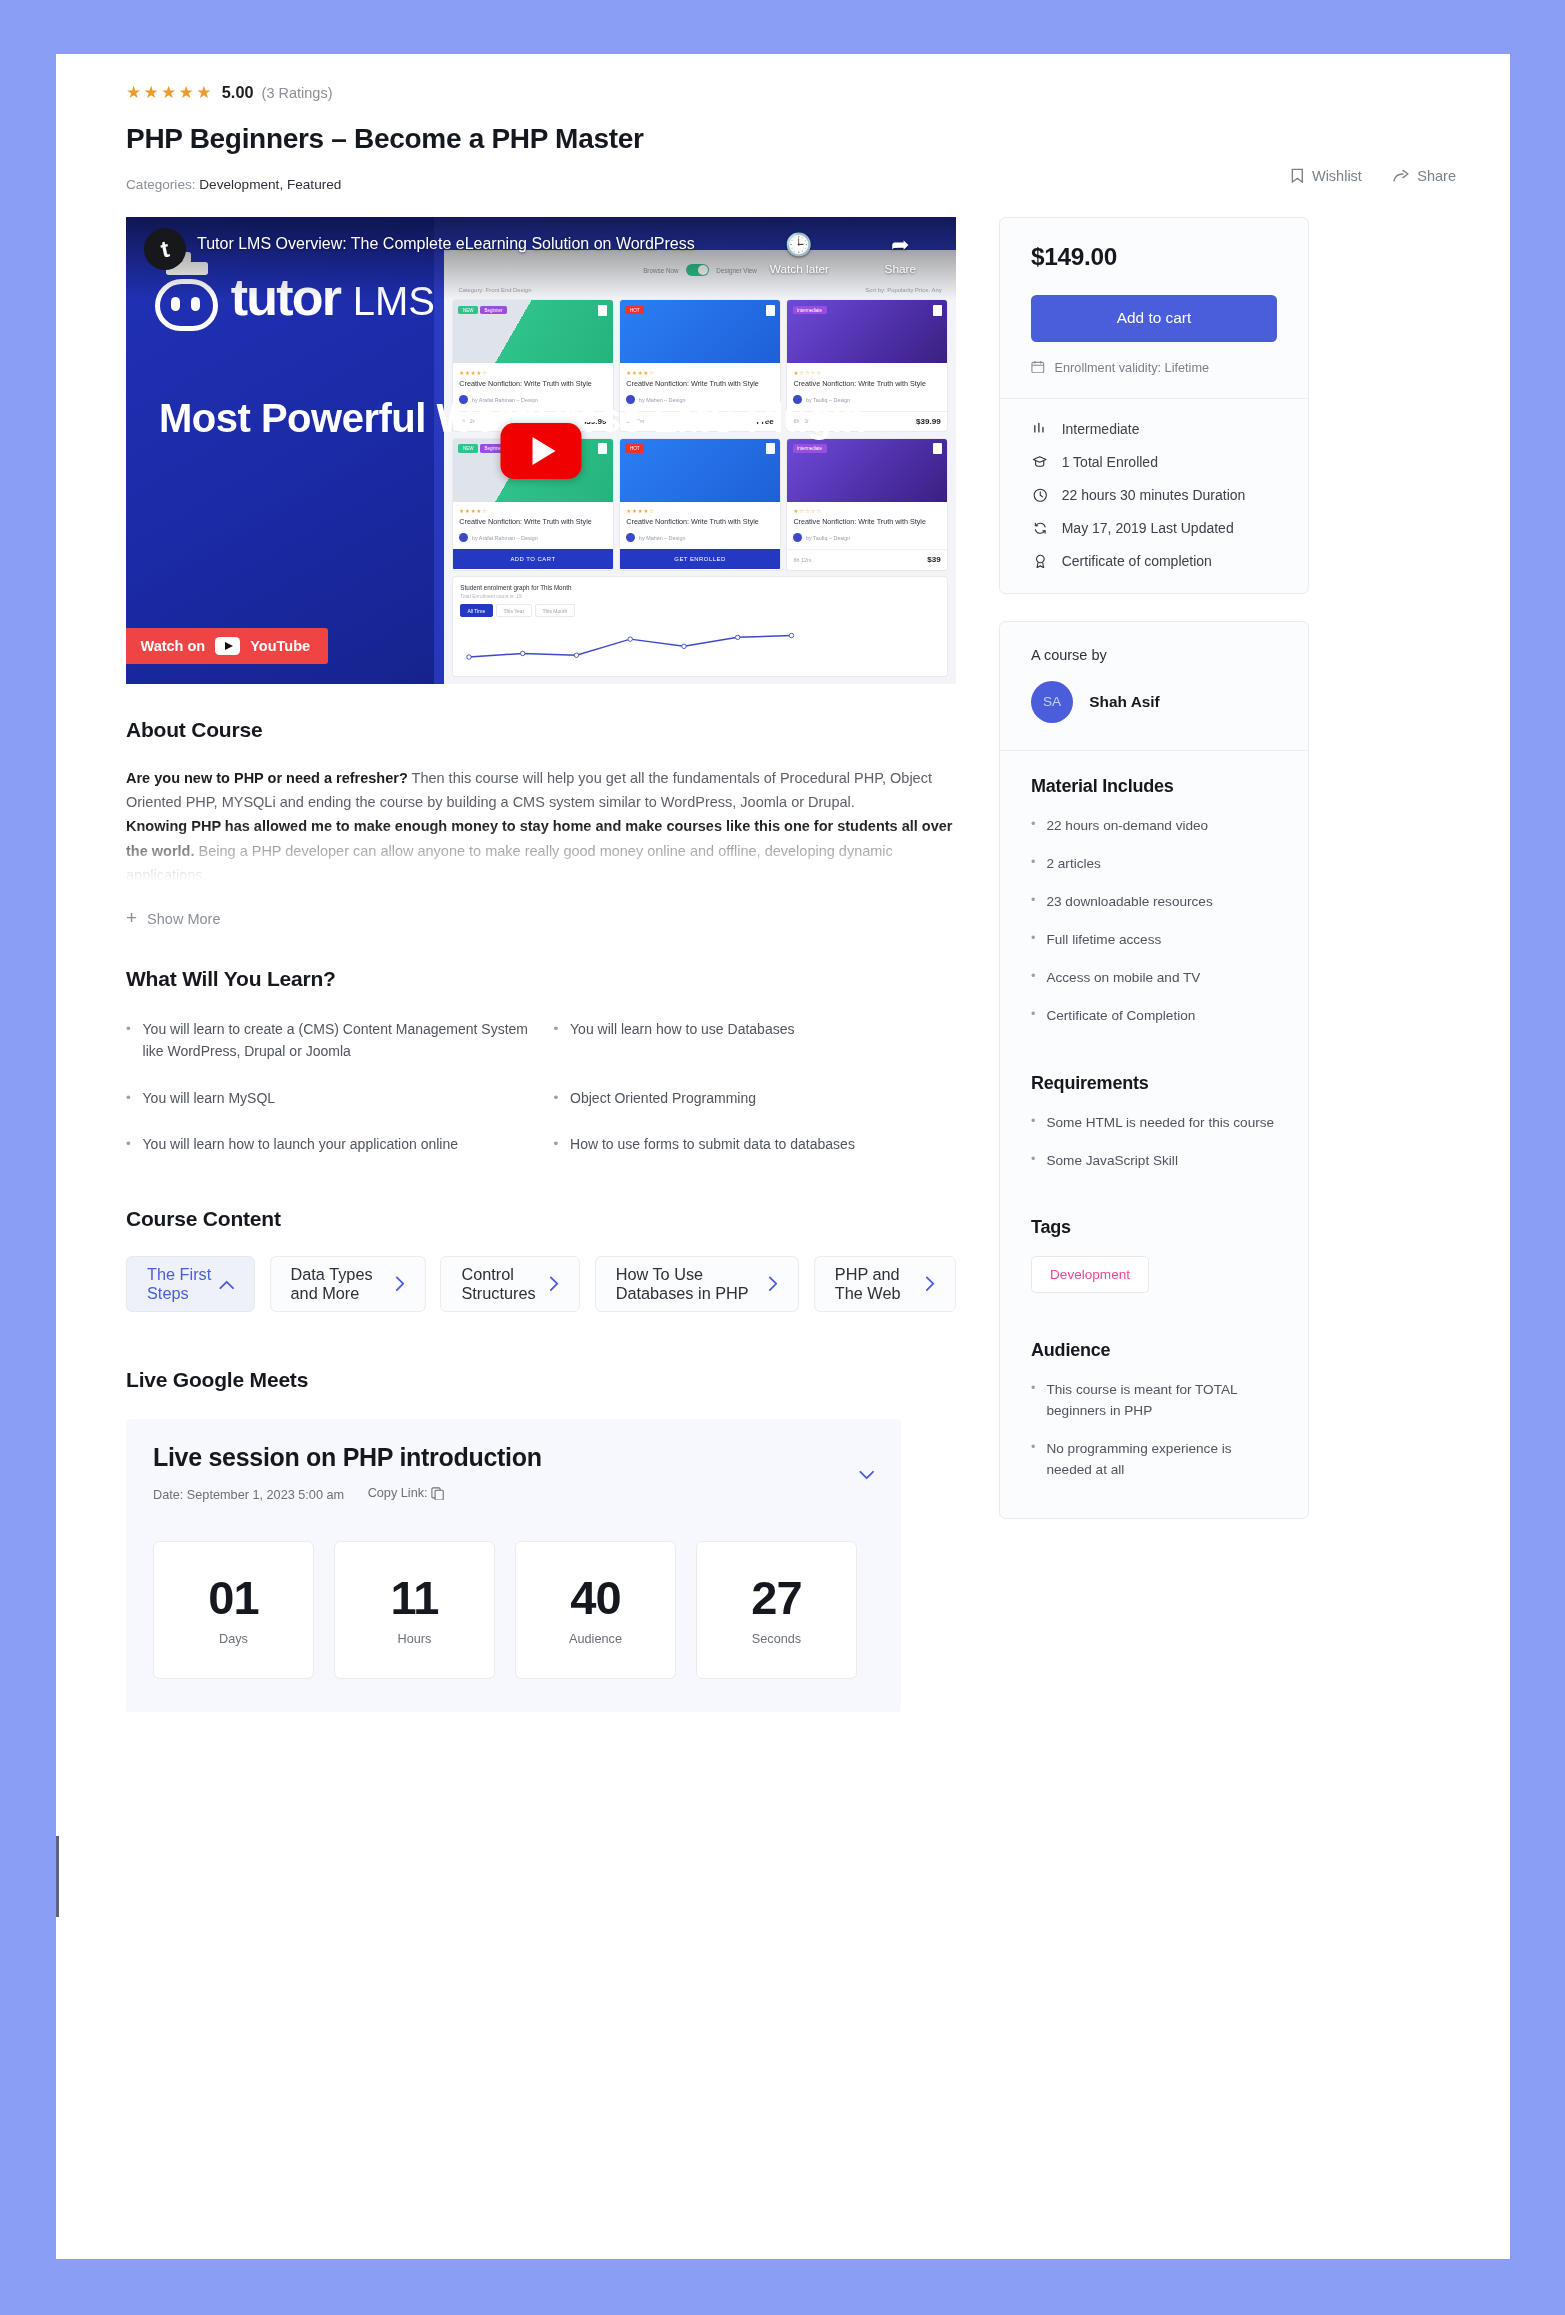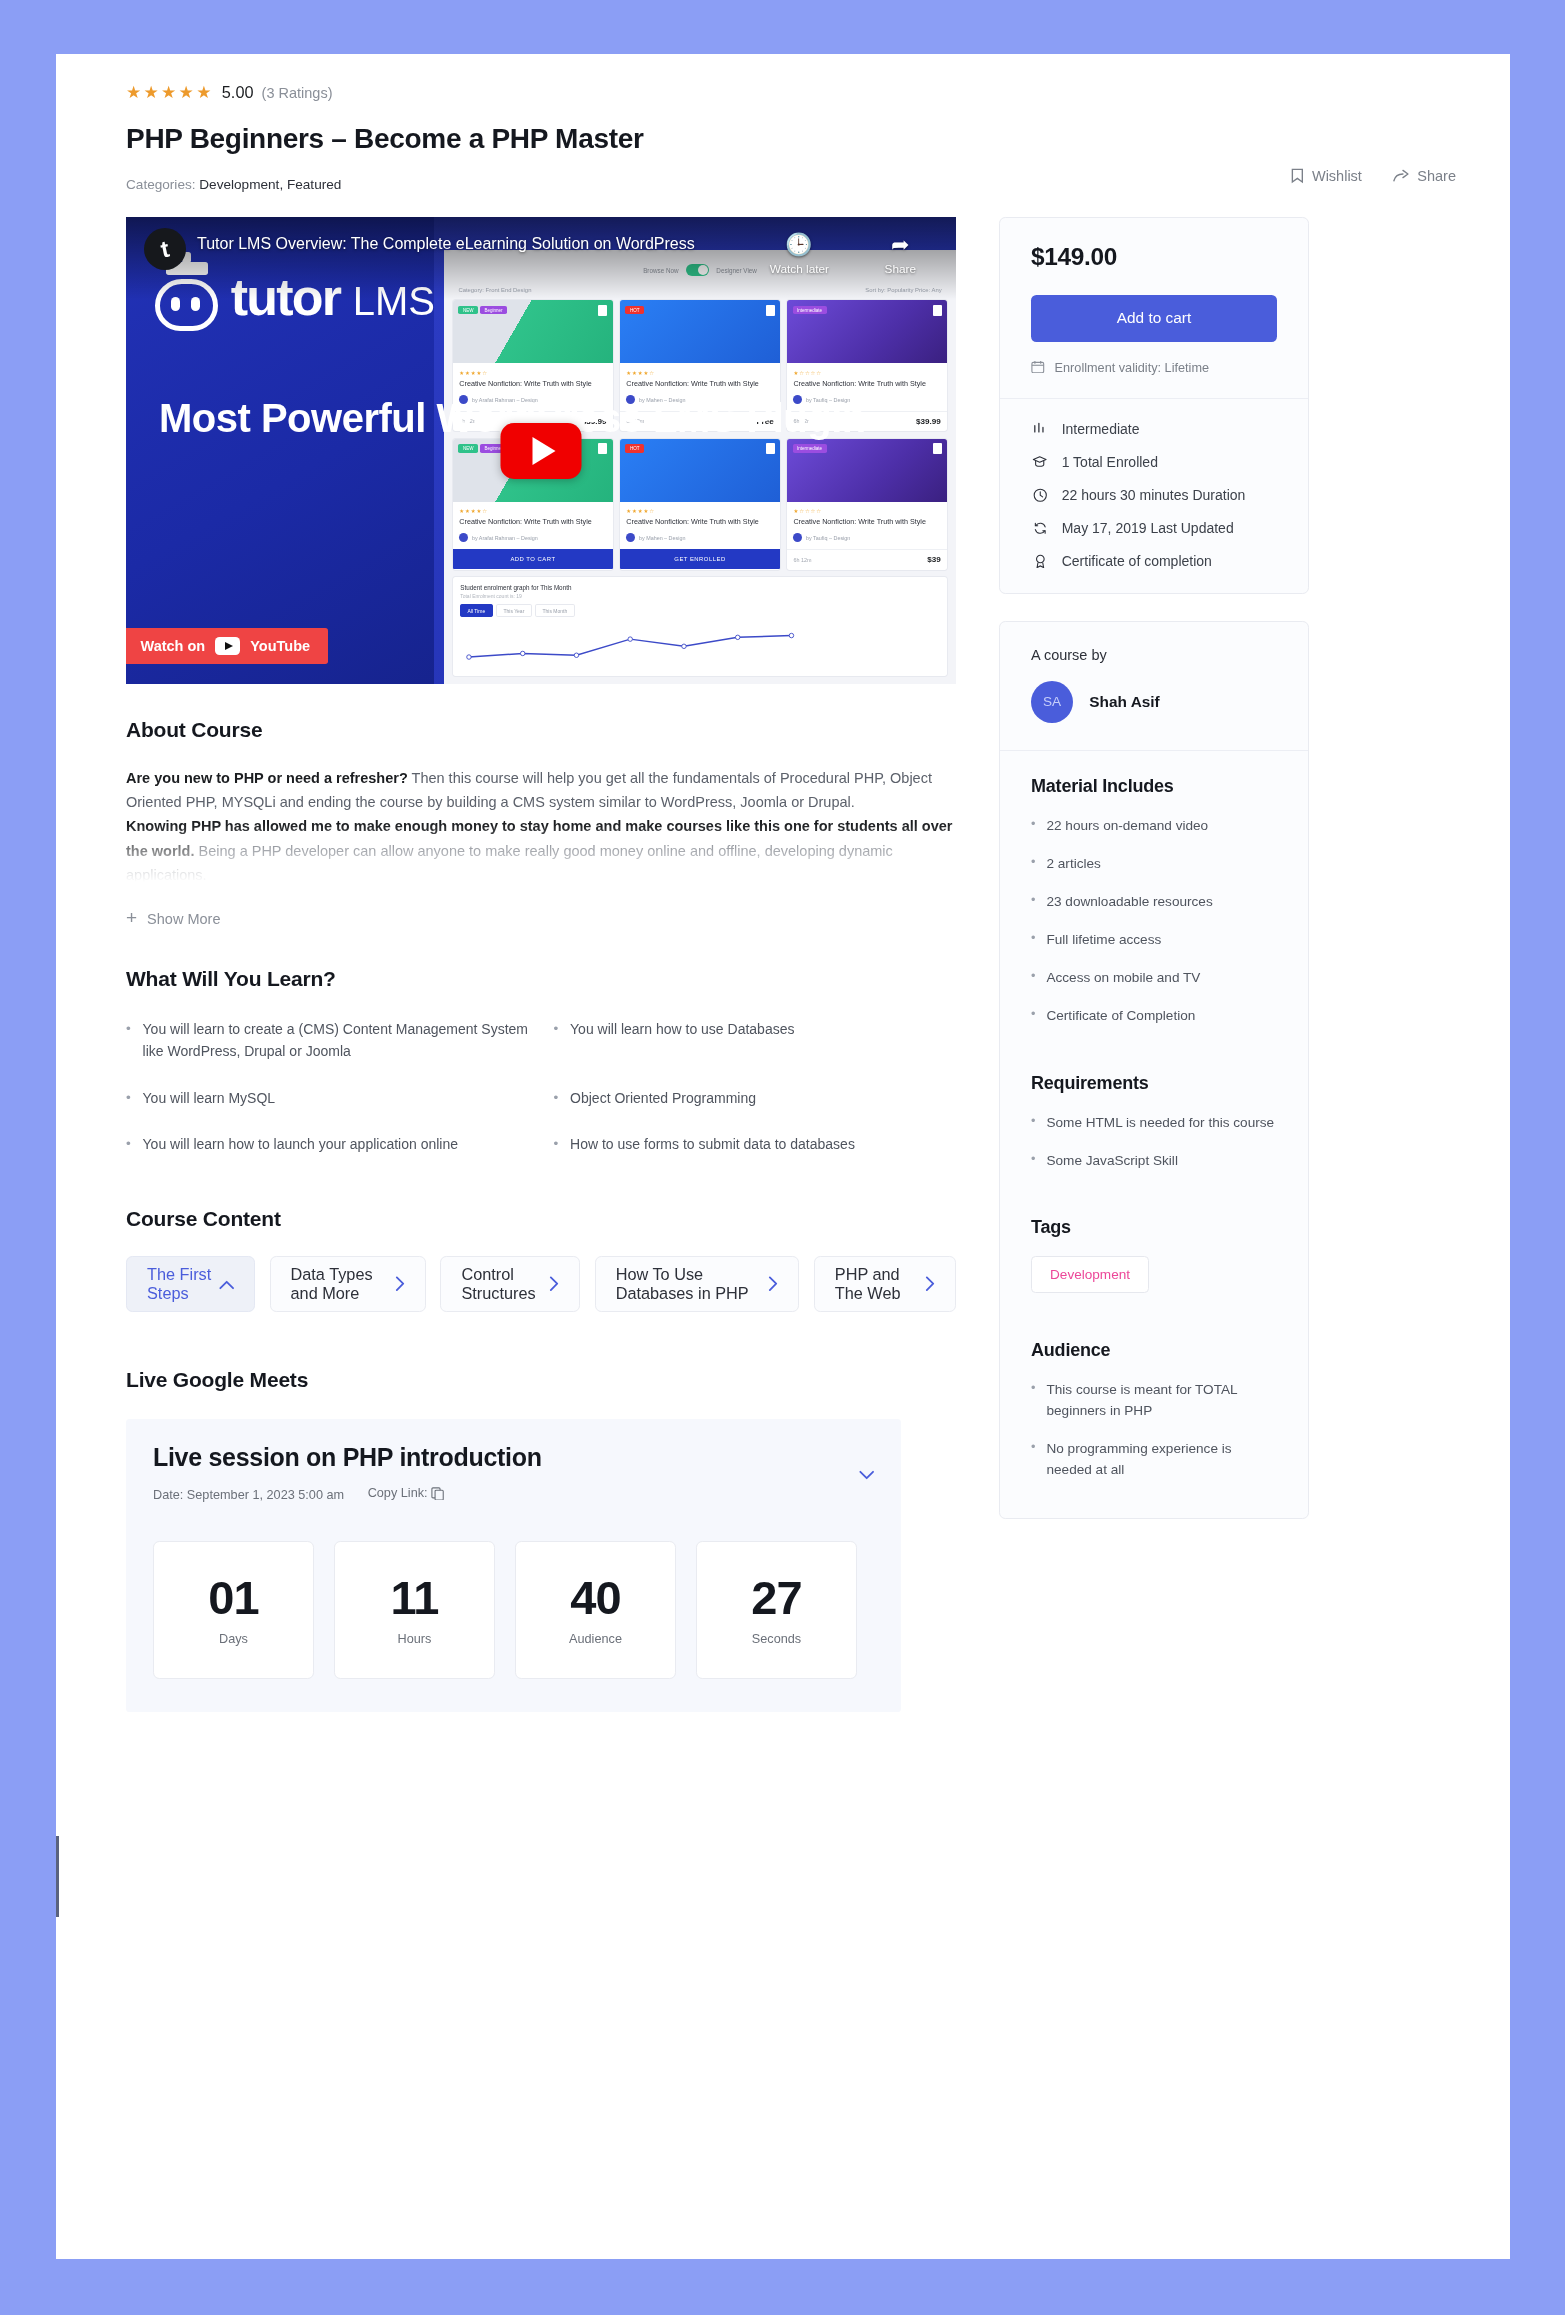--- a/index.html
+++ b/index.html
@@ -18,21 +18,21 @@
     overflow: hidden;
   }
   .inner {
     position: relative;
     padding: 20px 54px 0 70px;
   }
 
   
   .rating-row { display: flex; align-items: center; gap: 8.1px; margin-top: 9px; }
   .stars { color: #ed9a2c; font-size: 17px; letter-spacing: 2.3px; line-height: 1; }
-  .rating-value { font-size: 16.3px; color: #1b1d20; font-weight: 400; }
+  .rating-value { font-size: 16.3px; color: #1b1d20; font-weight: 700; }
   .rating-count { font-size: 14.5px; color: #8a8f98; }
 
   
   .course-title {
     font-size: 28px; font-weight: 700; color: #15181f;
     letter-spacing: -0.3px; margin-top: 21px;
   }
   .categories-row { margin-top: 22px; font-size: 13.6px; color: #8a8f98; }
   .categories-row .cats { color: #2d3039; }
 

